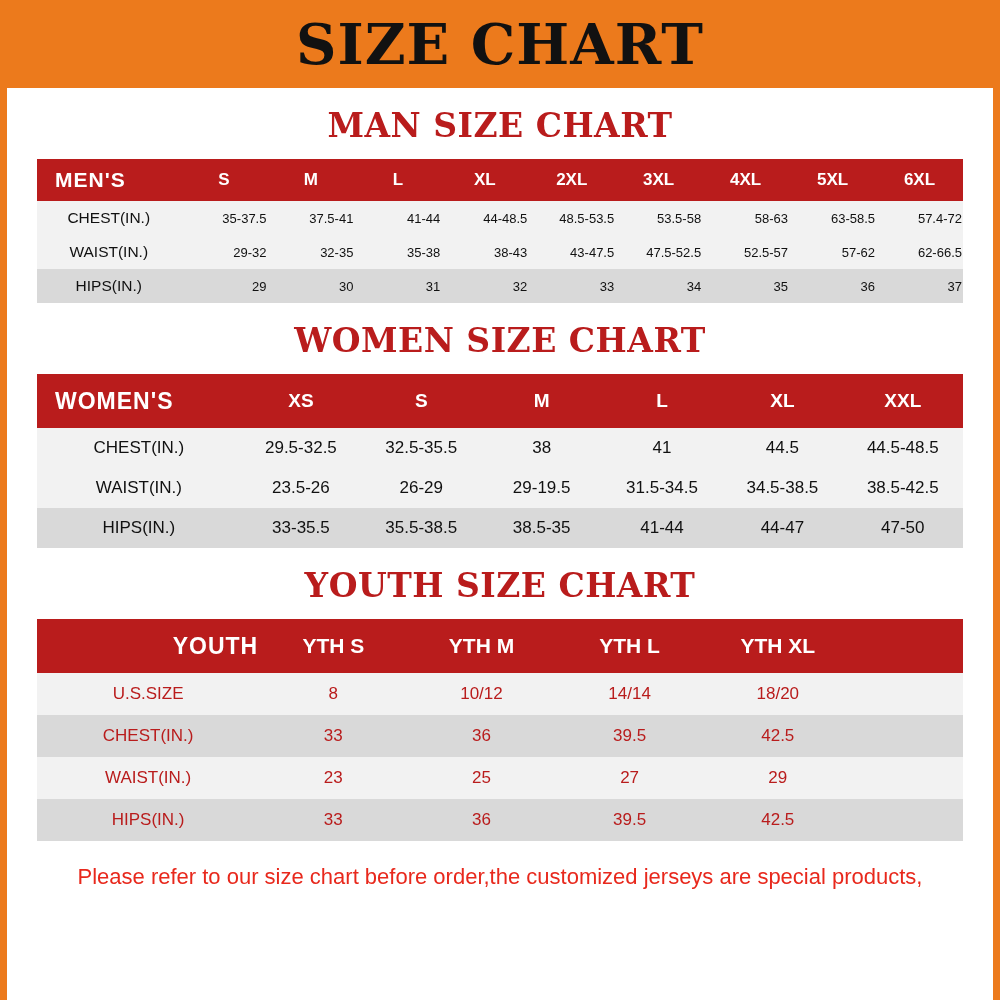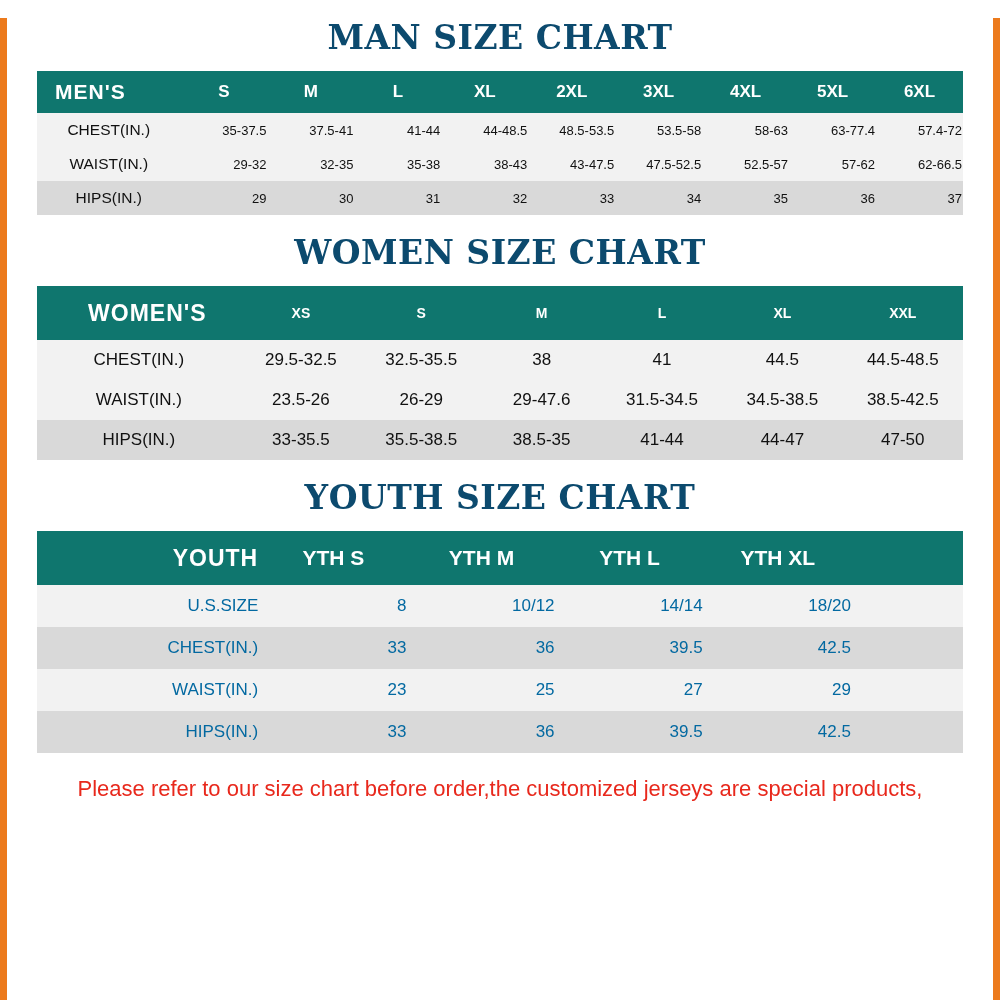--- a/index.html
+++ b/index.html
@@ -39,31 +39,31 @@
     line-height: 1;
   }
   .section {
     padding: 0 30px;
   }
   .section-title {
     text-align: center;
     font-family: "DejaVu Serif", serif;
     font-weight: bold;
     font-size: 33px;
-    color: #0c4a6e;
+    color: #b91c1c;
     margin: 18px 0 14px 0;
     letter-spacing: 0.5px;
   }
   table {
     border-collapse: collapse;
     width: 100%;
     table-layout: fixed;
   }
   thead th {
-    background: #0f766e;
+    background: #b91c1c;
     color: #ffffff;
     font-weight: bold;
     text-align: center;
   }
   
   .men-table thead th {
     font-size: 17px;
     height: 40px;
   }
   .men-table thead th.corner {
@@ -80,26 +80,26 @@
   }
   .men-table tbody td.rowlabel {
     text-align: center;
     font-size: 15.5px;
   }
   .men-table tbody tr.even td { background: #f2f2f2; }
   .men-table tbody tr.odd td { background: #d9d9d9; }
 
   
   .women-table thead th {
-    font-size: 14px;
+    font-size: 19px;
     height: 52px;
   }
   .women-table thead th.corner {
     font-size: 23px;
-    text-align: center;
+    text-align: left;
     padding-left: 18px;
     letter-spacing: 1px;
   }
   .women-table tbody td {
     height: 38px;
     font-size: 17px;
     text-align: center;
     color: #111;
   }
   .women-table tbody tr.even td { background: #f2f2f2; }
@@ -112,40 +112,43 @@
   }
   .youth-table thead th.corner {
     font-size: 23px;
     text-align: right;
     padding-left: 18px;
     letter-spacing: 1px;
   }
   .youth-table tbody td {
     height: 40px;
     font-size: 17px;
-    text-align: right;
-    color: #0369a1;
+    text-align: center;
+    color: #b91c1c;
   }
   .youth-table tbody tr.even td { background: #f2f2f2; }
   .youth-table tbody tr.odd td { background: #d9d9d9; }
 
   .note {
     color: #e8281c;
     font-size: 22px;
     line-height: 1.45;
     text-align: center;
     padding: 20px 18px 0 18px;
   }
   .note div { white-space: nowrap; }
 </style>
 </head>
 <body>
 
 <div class="page">
 
+  <div class="banner">
+    <div class="banner-title">SIZE CHART</div>
+  </div>
 
   <div class="section">
     <div class="section-title">MAN SIZE CHART</div>
     <table class="men-table">
       <colgroup>
         <col style="width:15.5%">
         <col span="9" style="width:9.39%">
       </colgroup>
       <thead>
         <tr>
@@ -164,21 +167,21 @@
       <tbody>
         <tr class="even">
           <td class="rowlabel">CHEST(IN.)</td>
           <td>35-37.5</td>
           <td>37.5-41</td>
           <td>41-44</td>
           <td>44-48.5</td>
           <td>48.5-53.5</td>
           <td>53.5-58</td>
           <td>58-63</td>
-          <td>63-77.4</td>
+          <td>63-58.5</td>
           <td>57.4-72</td>
         </tr>
         <tr class="even">
           <td class="rowlabel">WAIST(IN.)</td>
           <td>29-32</td>
           <td>32-35</td>
           <td>35-38</td>
           <td>38-43</td>
           <td>43-47.5</td>
           <td>47.5-52.5</td>
@@ -227,21 +230,21 @@
           <td>32.5-35.5</td>
           <td>38</td>
           <td>41</td>
           <td>44.5</td>
           <td>44.5-48.5</td>
         </tr>
         <tr class="even">
           <td>WAIST(IN.)</td>
           <td>23.5-26</td>
           <td>26-29</td>
-          <td>29-47.6</td>
+          <td>29-19.5</td>
           <td>31.5-34.5</td>
           <td>34.5-38.5</td>
           <td>38.5-42.5</td>
         </tr>
         <tr class="odd">
           <td>HIPS(IN.)</td>
           <td>33-35.5</td>
           <td>35.5-38.5</td>
           <td>38.5-35</td>
           <td>41-44</td>

